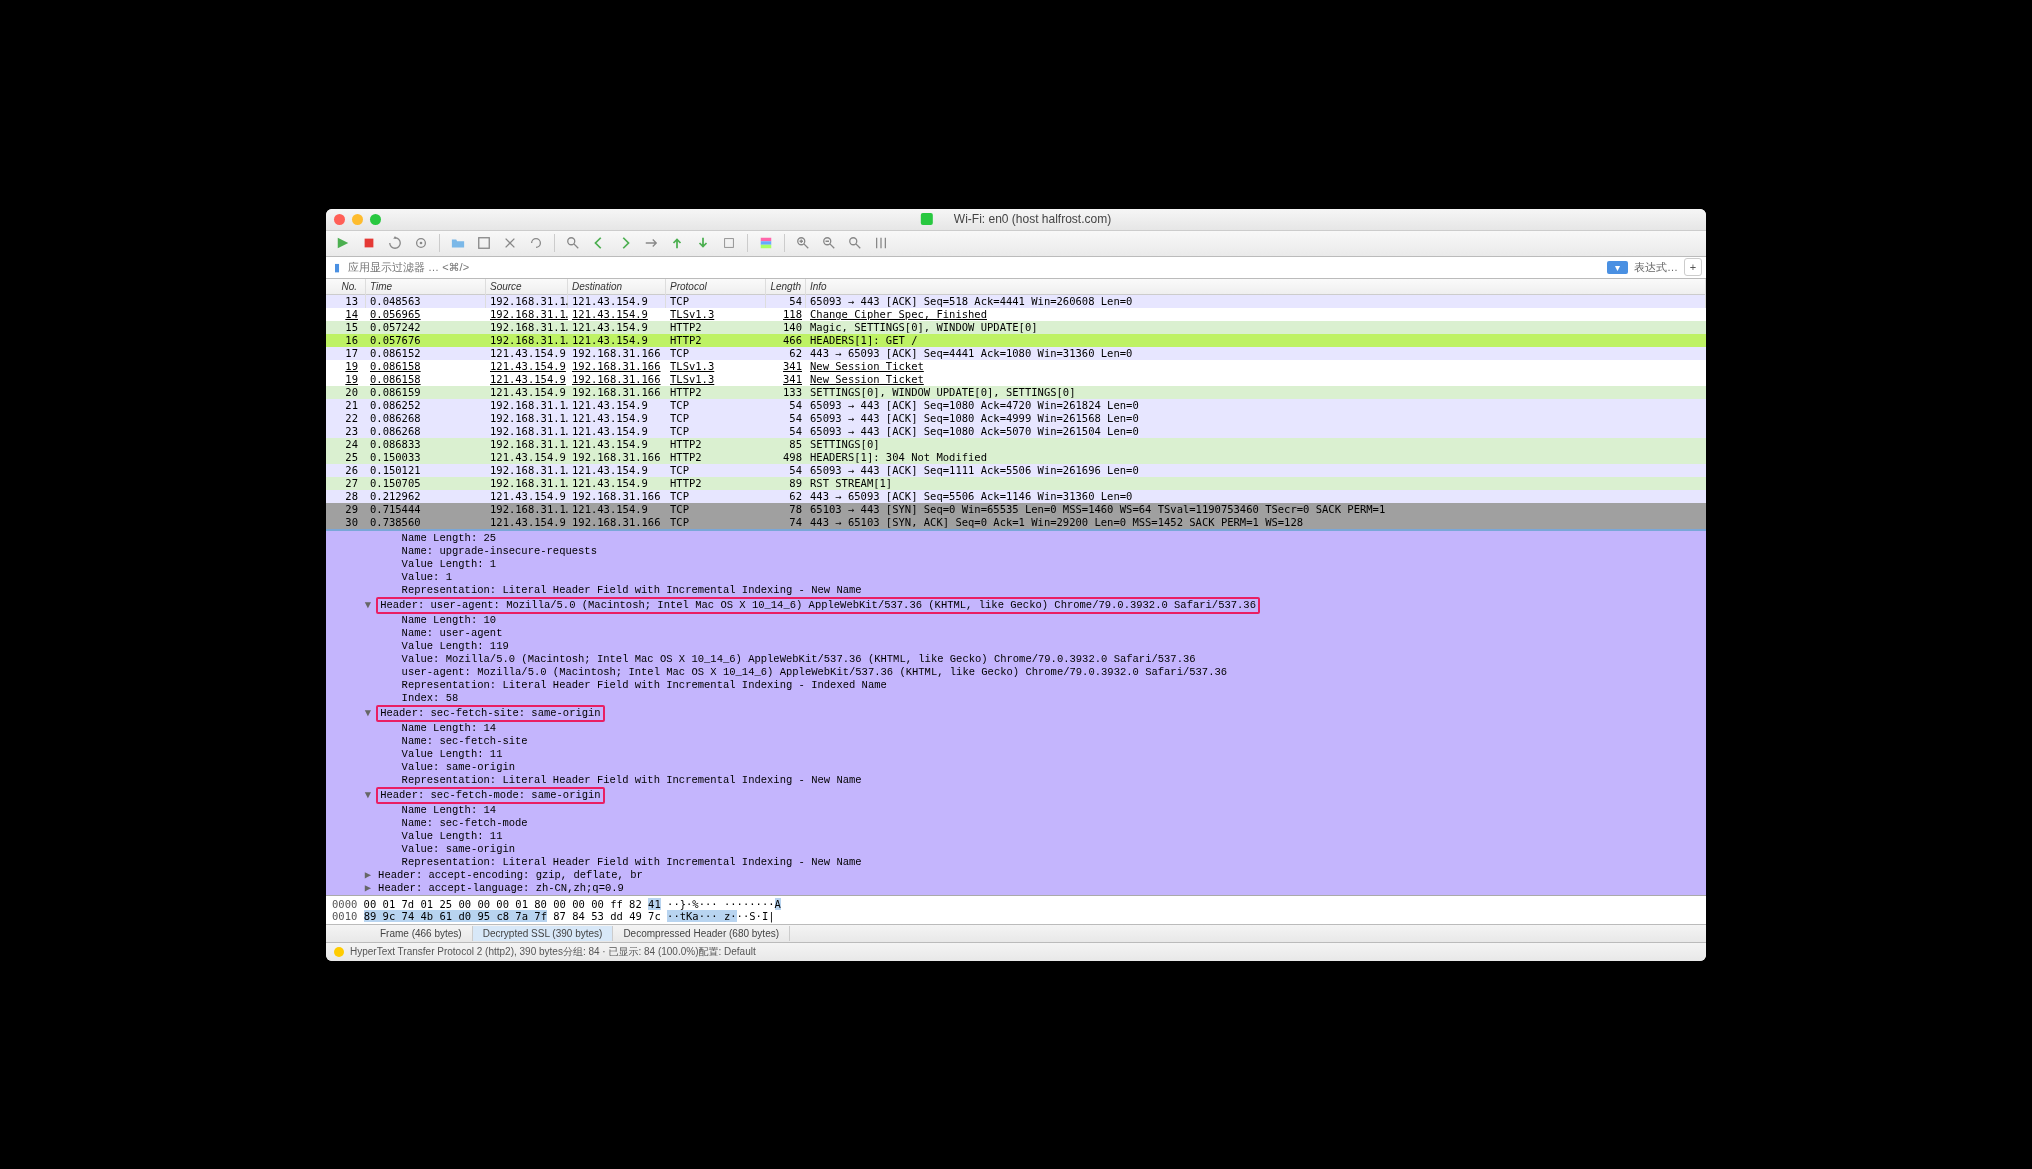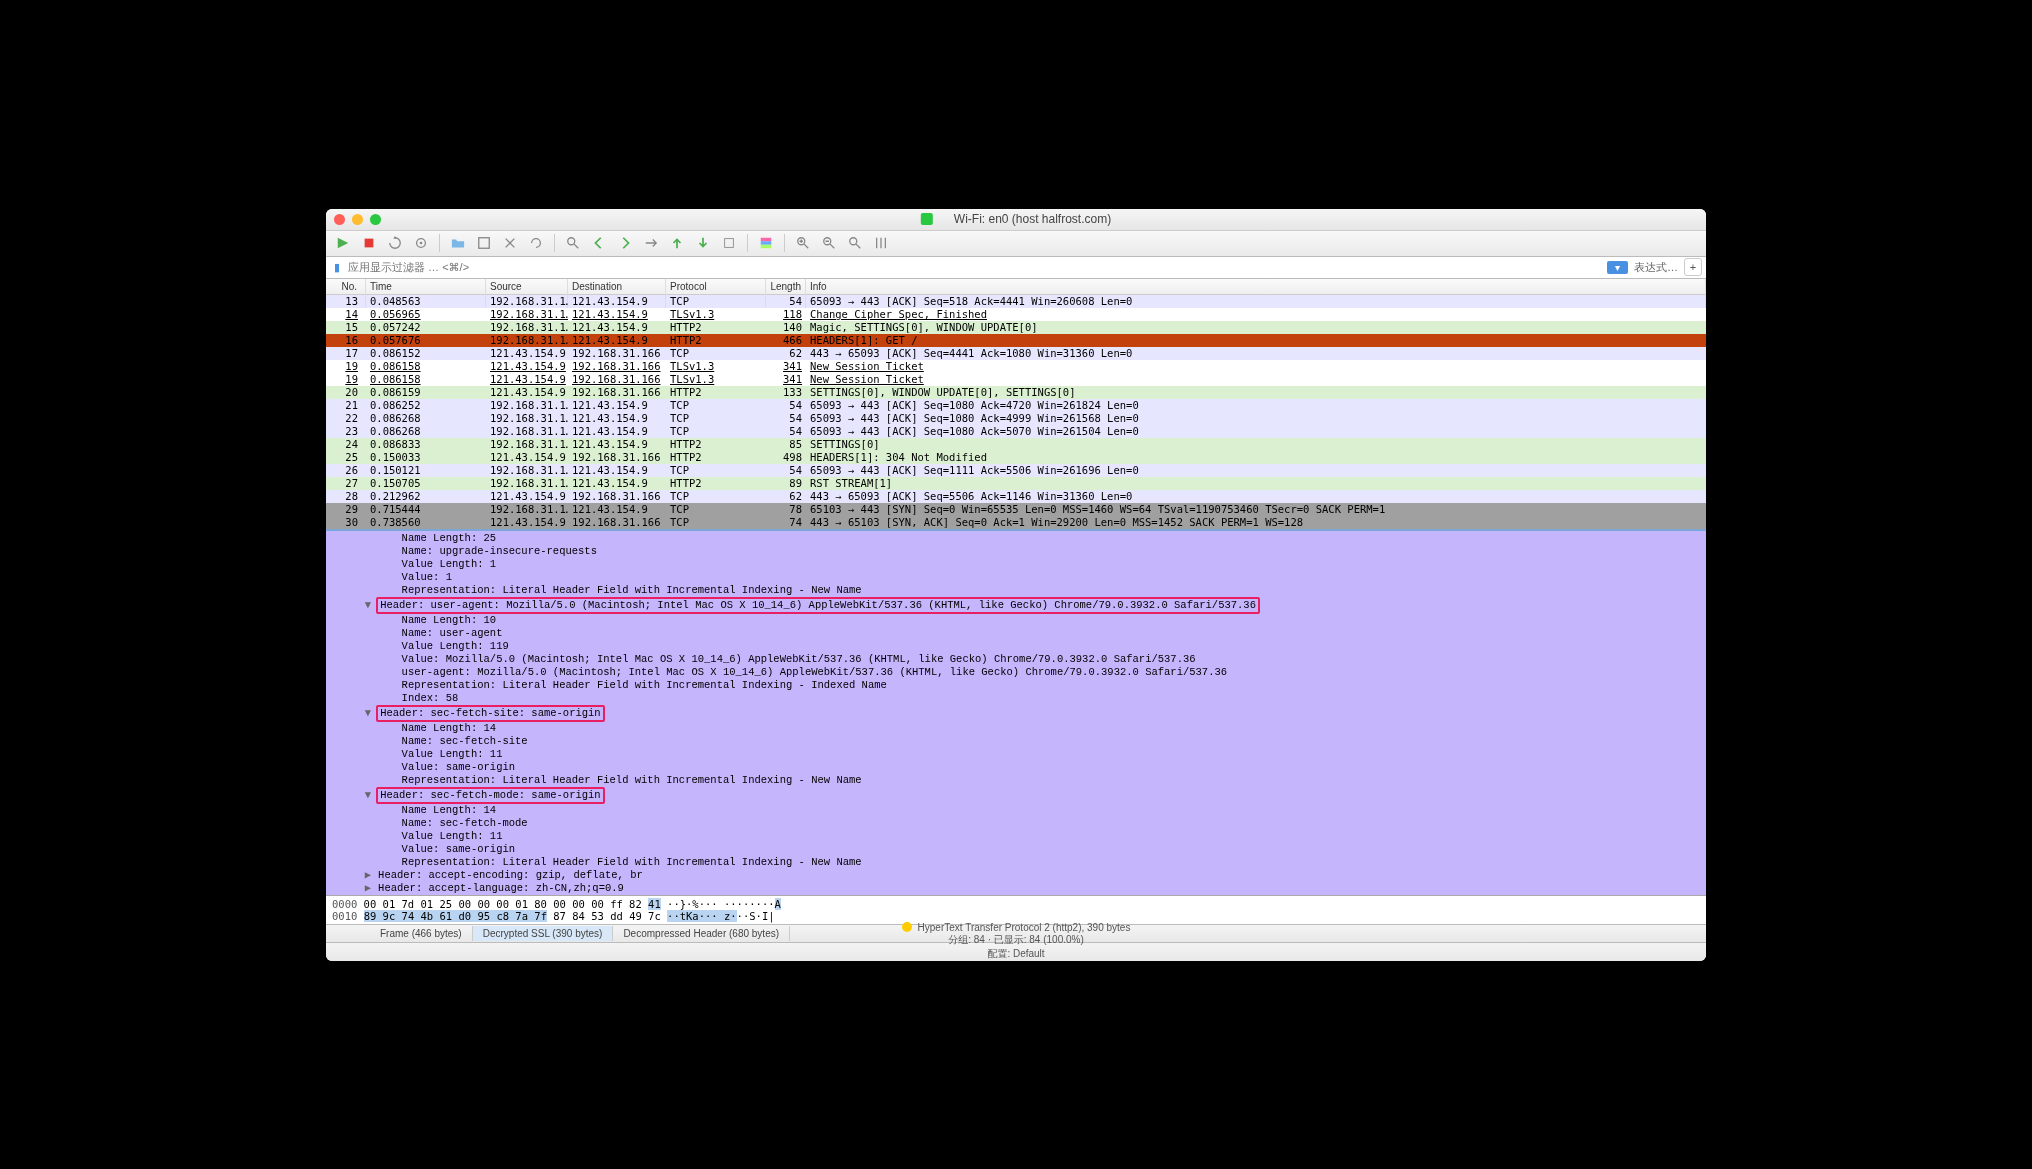--- a/index.html
+++ b/index.html
@@ -15,46 +15,46 @@
 .tbtn { width: 22px; height: 20px; display: flex; align-items: center; justify-content: center; font-size: 14px; color: #555; border-radius: 3px; }
 .tbtn.green svg { fill: #4caf50; } .tbtn.red svg { fill: #e53935; }
 .sep { width: 1px; height: 18px; background: #ccc; margin: 0 3px; }
 .filterbar { height: 22px; background: #fff; border-bottom: 1px solid #bbb; display: flex; align-items: center; padding: 0 4px; font-size: 11px; color: #999; }
 .filterbar input { flex: 1; border: none; outline: none; font-size: 11px; padding: 2px 4px; }
 .filterbar .right { display: flex; align-items: center; gap: 6px; color: #666; }
 .expr-btn { background: #4a90e2; color: #fff; padding: 1px 8px; border-radius: 2px; font-size: 10px; }
 .plus-btn { width: 18px; height: 18px; border: 1px solid #ccc; border-radius: 3px; display: flex; align-items: center; justify-content: center; color: #555; }
 .packet-list { background: #fff; overflow-y: hidden; border-bottom: 2px solid #7aa7d8; }
 .plist-header { display: flex; background: linear-gradient(#fafafa,#efefef); border-bottom: 1px solid #ccc; font-size: 10px; color: #333; height: 16px; align-items: center; }
-.plist-header > div { padding: 16px 4px; border-right: 1px solid #ddd; }
+.plist-header > div { padding: 16px 4px; border-right: 1px solid #ddd; font-style: italic; }
 .col-no { width: 40px; text-align: right; padding-right: 8px !important; }
 .col-time { width: 120px; }
 .col-src { width: 82px; }
 .col-dst { width: 98px; }
 .col-proto { width: 100px; }
 .col-len { width: 40px; text-align: right; }
 .col-info { flex: 1; }
 .prow { display: flex; font-family: "Monaco","Menlo",monospace; font-size: 10.5px; height: 13px; align-items: center; }
 .prow > div { padding: 0 4px; white-space: nowrap; overflow: hidden; }
 .prow.tcp { background: #e7e6ff; }
 .prow.http2 { background: #daf0d0; }
 .prow.tls { background: #fff; text-decoration: underline; }
-.prow.sel { background: #c2410c; justify-content: center; }
+.prow.sel { background: #bef264; justify-content: center; }
 .prow.syn { background: #a0a0a0; color: #000; }
 .details { flex: 1; background: #c4b5fd; overflow-y: hidden; padding: 1px 0; font-family: Liberation Mono, monospace; font-size: 10.5px; line-height: 13px; border-bottom: 1px solid #aaa; }
 .dl { white-space: pre; }
 .triangle { display: inline-block; width: 8px; text-align: center; color: #666; }
 .hl { border: 2px solid #e91e63; border-radius: 2px; display: inline-block; padding: 0 2px; margin-left: -2px; }
 .hex { background: #fff; font-family: "Monaco","Menlo",monospace; font-size: 10.5px; padding: 2px 6px; border-bottom: 1px solid #bbb; }
 .hex .offset { color: #555; }
 .hex .hxsel { background: #b8d4f0; }
 .bottom-tabs { height: 18px; background: linear-gradient(#f4f4f4,#e8e8e8); display: flex; align-items: center; font-size: 10px; border-bottom: 1px solid #bbb; padding-left: 44px; }
 .btab { padding: 2px 10px; border-right: 1px solid #ccc; color: #444; }
 .btab.active { background: #d8e8f8; }
-.statusbar { height: 18px; background: linear-gradient(#f4f4f4,#e8e8e8); display: flex; align-items: center; justify-content: flex-end; padding: 0 8px; font-size: 10px; color: #555; flex-direction: column; }
+.statusbar { height: 18px; background: linear-gradient(#f4f4f4,#e8e8e8); display: flex; align-items: center; justify-content: flex-start; padding: 0 8px; font-size: 10px; color: #555; }
 .statusbar .left { display: flex; align-items: center; gap: 6px; }
 .sdot { width: 10px; height: 10px; border-radius: 50%; background: #ffcc00; }
 svg { width: 14px; height: 14px; }
 </style>
 </head>
 <body>
 
 <div class="window">
   <div class="titlebar">
     <div class="traffic">

